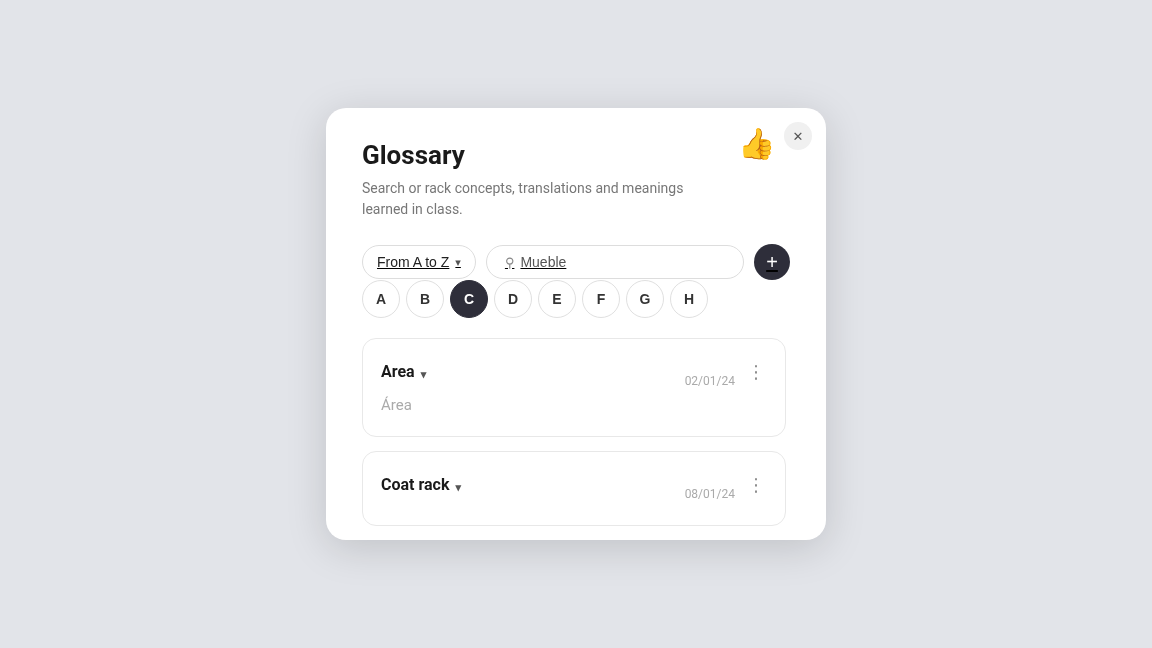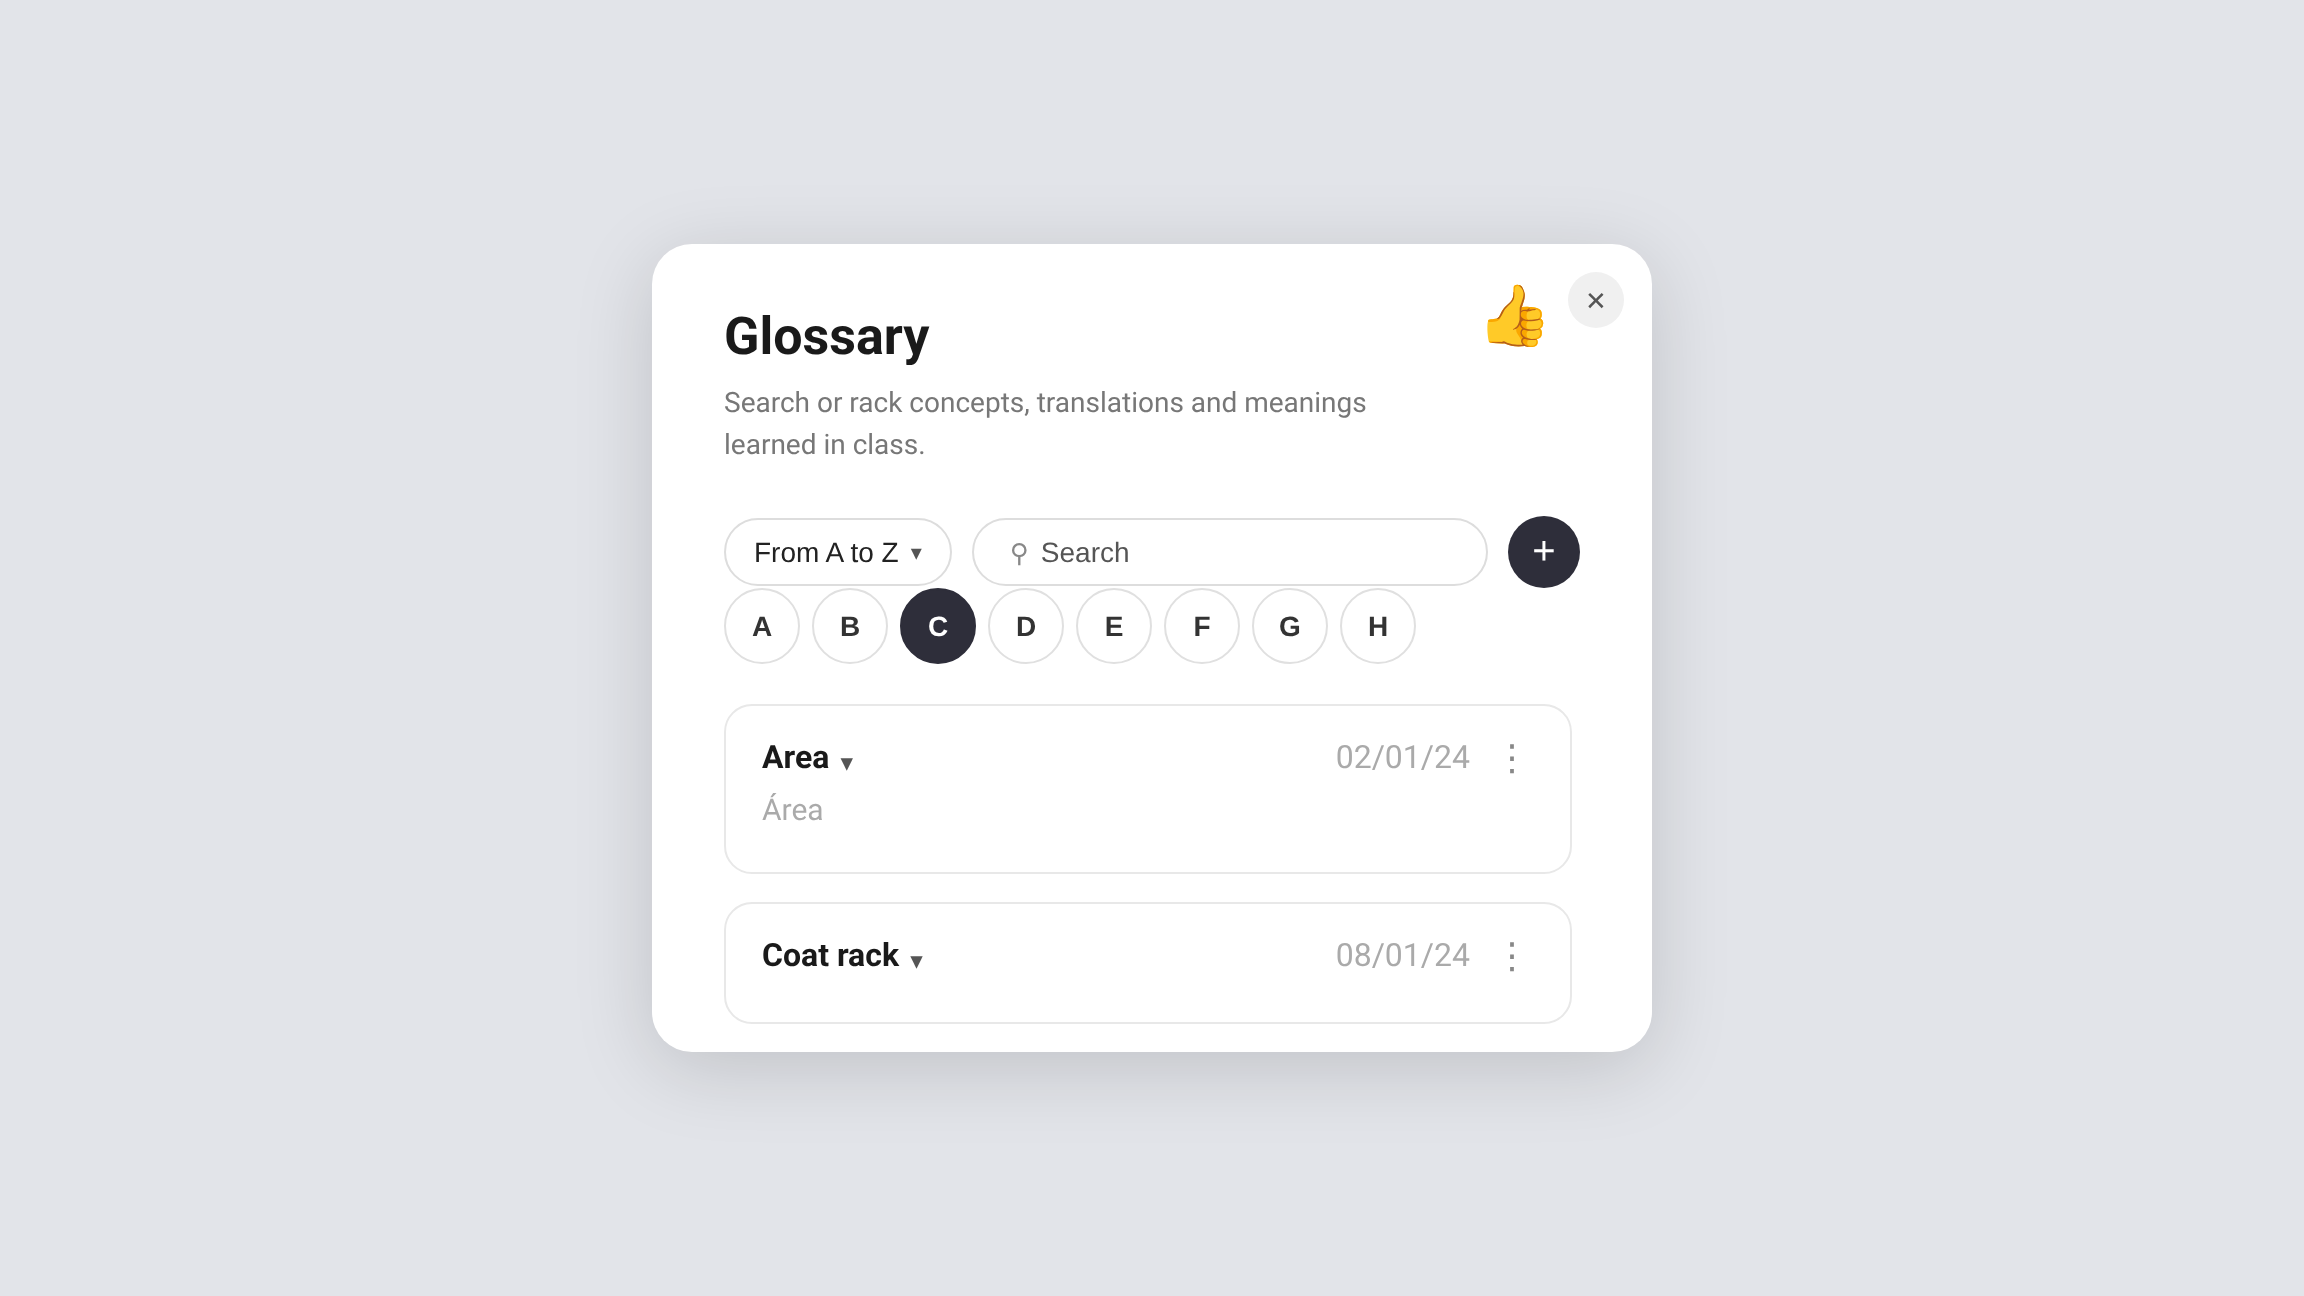--- a/index.html
+++ b/index.html
@@ -63,20 +63,21 @@
       color: #777;
       line-height: 1.5;
       margin-bottom: 24px;
       max-width: 340px;
     }
 
     .toolbar {
       display: flex;
       align-items: center;
       gap: 10px;
+      text-decoration: underline;
     }
 
     .sort-dropdown {
       display: flex;
       align-items: center;
       gap: 6px;
       border: 1.5px solid #ddd;
       border-radius: 50px;
       padding: 8px 14px;
       font-size: 14px;
@@ -190,22 +191,23 @@
       color: #555;
     }
 
     .entry-meta {
       display: flex;
       align-items: center;
       gap: 10px;
     }
 
     .entry-date {
-      font-size: 16px;
+      font-size: 12px;
       color: #aaa;
+      margin-top: 19px;
     }
 
     .entry-menu {
       background: none;
       border: none;
       cursor: pointer;
       color: #888;
       font-size: 18px;
       line-height: 1;
       padding: 0 2px;
@@ -243,21 +245,21 @@
   <p class="modal-subtitle">Search or rack concepts, translations and meanings learned in class.</p>
 
   <div class="toolbar">
     <button class="sort-dropdown">
       <span>From A to Z</span>
       <span class="chevron">▾</span>
     </button>
 
     <button class="search-btn">
       <span class="search-icon-char">⚲</span>
-      <span>Search</span>
+      <span>Mueble</span>
     </button>
 
     <button class="add-btn">
       <span>+</span>
     </button>
   </div>
 
   <div class="alpha-nav">
     <button class="alpha-btn">A</button>
     <button class="alpha-btn">B</button>

